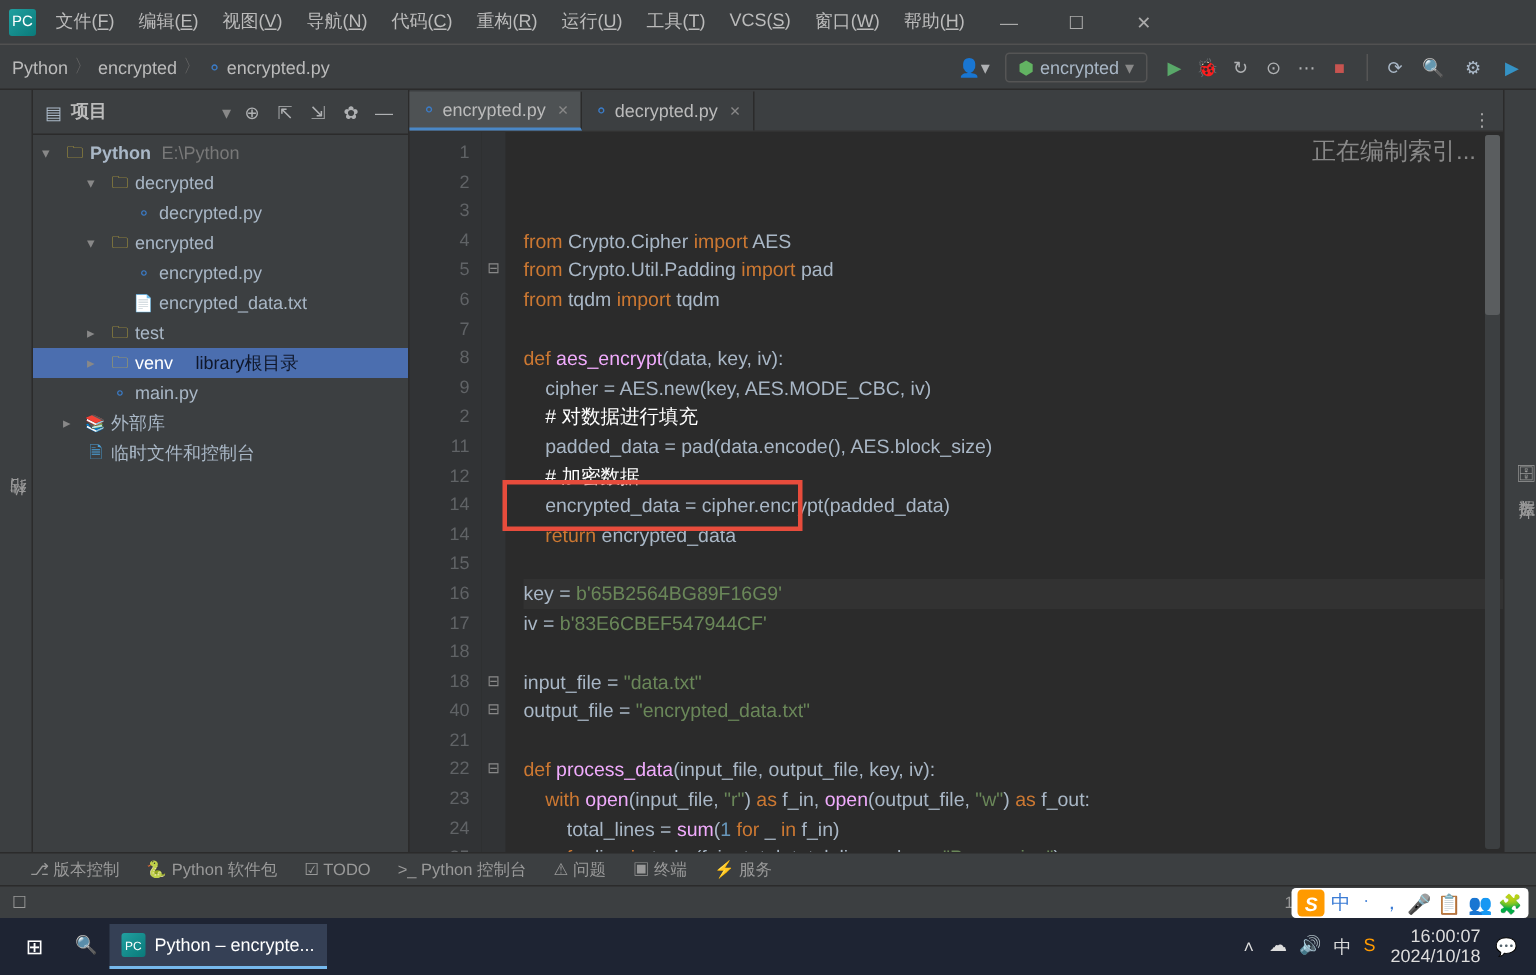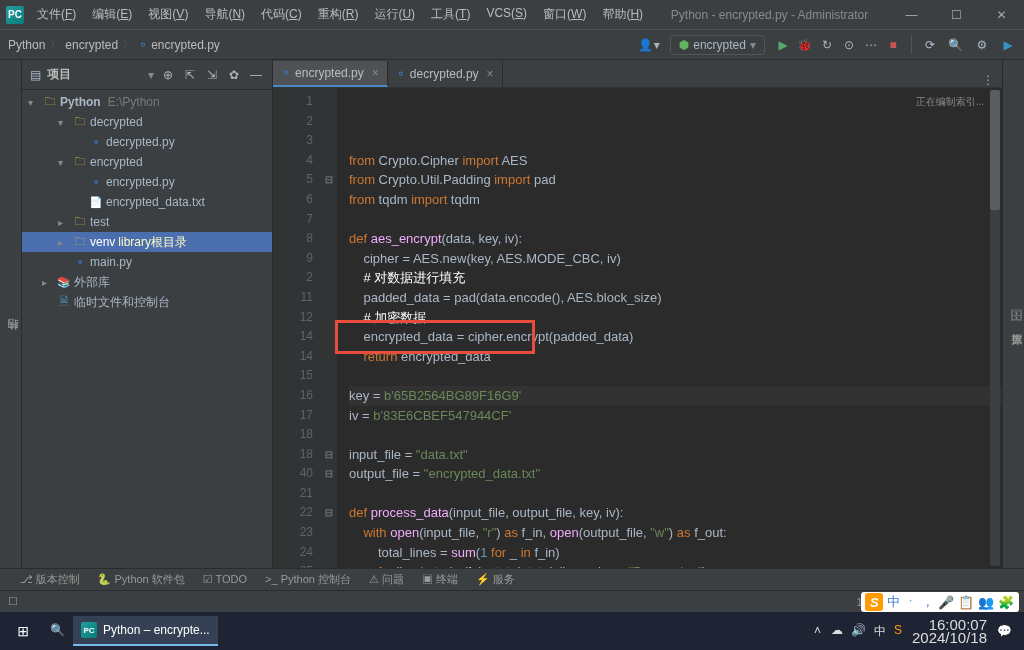--- a/index.html
+++ b/index.html
@@ -1,18 +1,18 @@
 <!DOCTYPE html>
 <html><head>
 <meta charset="utf-8">
 <style>
 *{margin:0;padding:0;box-sizing:border-box;font-family:"Segoe UI",Arial,sans-serif;user-select:none}
 body{width:1024px;height:650px;background:#2b2b2b;color:#a9b7c6;font-size:12px;overflow:hidden;position:relative}
 .titlebar{height:30px;background:#3c3f41;display:flex;align-items:center;color:#bbb;font-size:12px;border-bottom:1px solid #515151}
-.tb-icon{width:18px;height:18px;margin:0 6px;background:linear-gradient(135deg,#21a0a0,#0a7a7a);border-radius:2px;display:flex;align-items:center;justify-content:center;font-size:10px;font-weight:bold;color:#fff}
+.tb-icon{width:18px;height:18px;margin:0 6px;background:linear-gradient(135deg,#21a0a0,#0a7a7a);border-radius:2px;display:flex;align-items:center;justify-content:center;font-size:10px;font-weight:normal;color:#fff}
 .tb-menu{display:flex;gap:2px}
 .tb-menu span{padding:0 7px;cursor:pointer}
 .tb-title{flex:1;text-align:center;color:#8a8a8a}
 .tb-wbtns{display:flex}
 .tb-wbtn{width:45px;height:30px;display:flex;align-items:center;justify-content:center;cursor:pointer;color:#aaa}
 .navbar{height:30px;background:#3c3f41;display:flex;align-items:center;padding:0 8px;border-bottom:1px solid #2b2b2b}
 .bc{display:flex;align-items:center;gap:4px}
 .bc-sep{color:#666}
 .bc-item{color:#bbb}
 .bc-py{color:#bbb;display:flex;align-items:center;gap:3px}
@@ -44,35 +44,35 @@
 .code{flex:1;font-family:"JetBrains Mono",Consolas,monospace;font-size:13px;line-height:19.6px;padding:4px 0 0 12px;color:#a9b7c6;white-space:pre;position:relative}
 .code-line{height:19.6px}
 .hl{background:#323232}
 .kw{color:#cc7832}
 .str{color:#6a8759}
 .cmt{color:#ffffff}
 .fn{color:#f0abfc}
 .num{color:#6897bb}
 .par{color:#a9b7c6}
 .redbox{position:absolute;border:3px solid #e74c3c;pointer-events:none}
-.idx-hint{position:absolute;top:4px;right:18px;color:#888;font-size:10px}
+.idx-hint{position:absolute;top:4px;right:18px;color:#888;font-size:16px}
 .right-gut{width:22px;background:#3c3f41;border-left:1px solid #2b2b2b;display:flex;flex-direction:column;align-items:center;writing-mode:vertical-rl;color:#999;gap:10px;padding-top:6px}
 .right-gut span{font-size:11px}
 .bottom-tools{height:22px;background:#3c3f41;border-top:1px solid #2b2b2b;display:flex;align-items:center;padding:0 20px;gap:18px;color:#999;font-size:11px}
 .bottom-tools span{display:flex;align-items:center;gap:4px;cursor:pointer}
 .status{height:22px;background:#3c3f41;display:flex;align-items:center;padding:0 8px;color:#999;font-size:11px;border-top:1px solid #2b2b2b}
 .status-left{display:flex;align-items:center;gap:4px;flex:1;overflow:hidden}
 .status-right{display:flex;align-items:center;gap:10px}
 .taskbar{height:38px;background:#1e2433;display:flex;align-items:center;padding:0 4px}
 .tbk-btn{height:30px;padding:0 8px;display:flex;align-items:center;gap:6px;cursor:pointer;color:#fff;border-bottom:2px solid transparent}
 .tbk-btn.active{background:#354055;border-bottom:2px solid #76b9ed}
 .win-start{width:38px;height:38px;display:flex;align-items:center;justify-content:center;font-size:14px;color:#fff}
 .tray{margin-left:auto;display:flex;align-items:center;gap:10px;color:#ddd;padding-right:8px}
 .tray-icons{display:flex;gap:8px;font-size:12px}
-.clock{text-align:right;font-size:15px;line-height:13px}
+.clock{text-align:right;font-size:12px;line-height:13px}
 .sogou{position:absolute;right:5px;top:592px;display:flex;gap:4px;align-items:center;background:#fff;border-radius:3px;padding:1px 4px;font-size:13px}
 .sogou .s{background:#ff9a00;color:#fff;font-weight:bold;width:18px;height:18px;border-radius:3px;display:flex;align-items:center;justify-content:center;font-style:italic}
 .py-icn{color:#3b7cc8}
 .fold-icn{color:#cfb53b}
 u{text-decoration:underline}
 </style>
 </head>
 <body>
 
 <div class="titlebar">
@@ -83,21 +83,20 @@
       <span>视图(<u>V</u>)</span>
       <span>导航(<u>N</u>)</span>
       <span>代码(<u>C</u>)</span>
       <span>重构(<u>R</u>)</span>
       <span>运行(<u>U</u>)</span>
       <span>工具(<u>T</u>)</span>
       <span>VCS(<u>S</u>)</span>
       <span>窗口(<u>W</u>)</span>
       <span>帮助(<u>H</u>)</span>
     </div>
-  <div class="tb-title">Python - encrypted.py - Administrator</div>
   <div class="tb-wbtns">
     <div class="tb-wbtn">—</div>
     <div class="tb-wbtn">☐</div>
     <div class="tb-wbtn close">✕</div>
   </div>
 </div>
 
 <div class="navbar">
   <div class="bc">
     <span class="bc-item">Python</span>
@@ -184,21 +183,21 @@
           </div>
           <div class="tree-row" style="padding-left: 36px;">
             <span class="tree-arrow">▸</span>
             <span class="tree-ficon fold-icn">🗀</span>
             <span>test</span>
           </div>
           <div class="tree-row sel" style="padding-left: 36px;">
             <span class="tree-arrow">▸</span>
             <span class="tree-ficon fold-icn">🗀</span>
             <span>venv</span>
-            <span style="color:#fef9c3;margin-left:0">library根目录</span>
+            <span style="color:#0f172a;margin-left:12px">library根目录</span>
           </div>
           <div class="tree-row" style="padding-left: 36px;">
             <span class="tree-arrow"></span>
             <span class="tree-ficon py-icn">⚬</span>
             <span>main.py</span>
           </div>
           <div class="tree-row" style="padding-left: 20px;">
             <span class="tree-arrow">▸</span>
             <span class="tree-ficon" style="color:#e8a33d">📚</span>
             <span>外部库</span>

